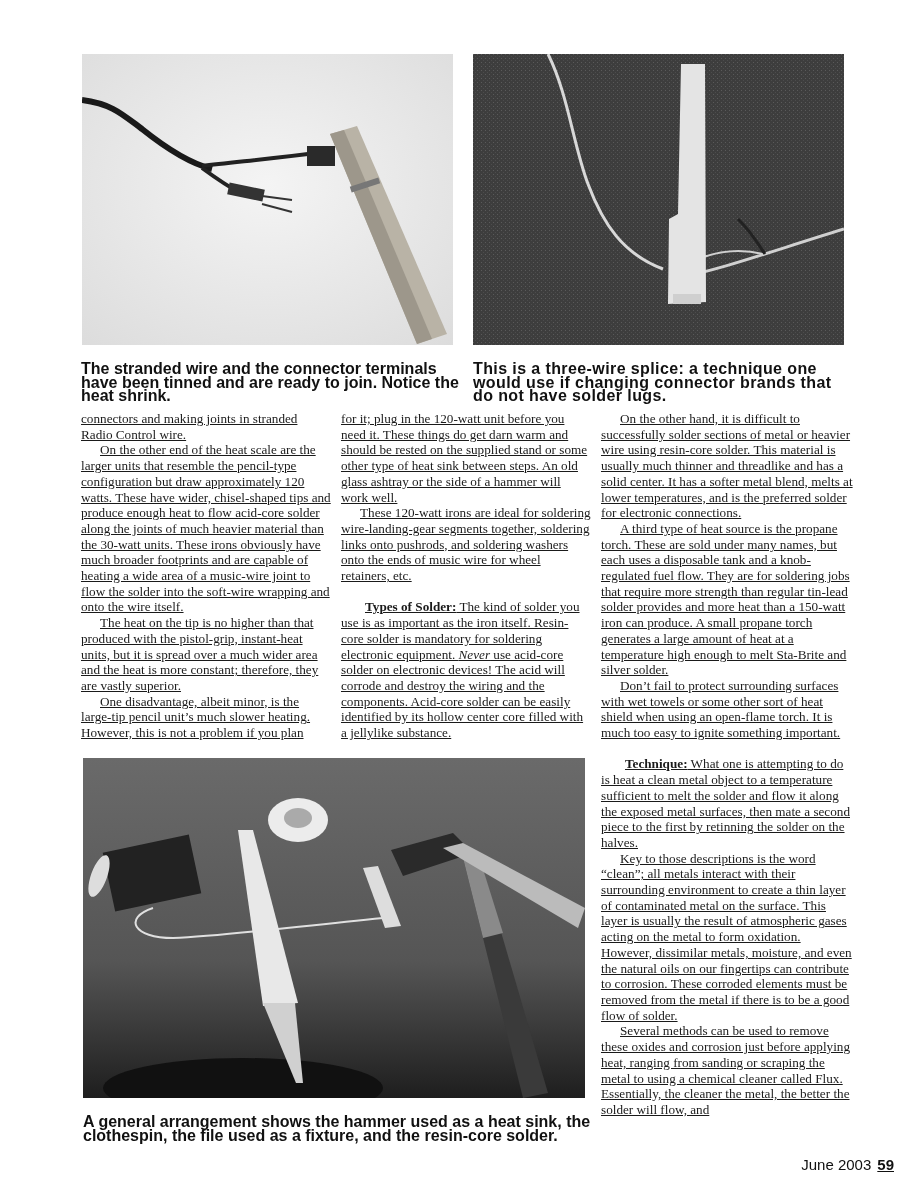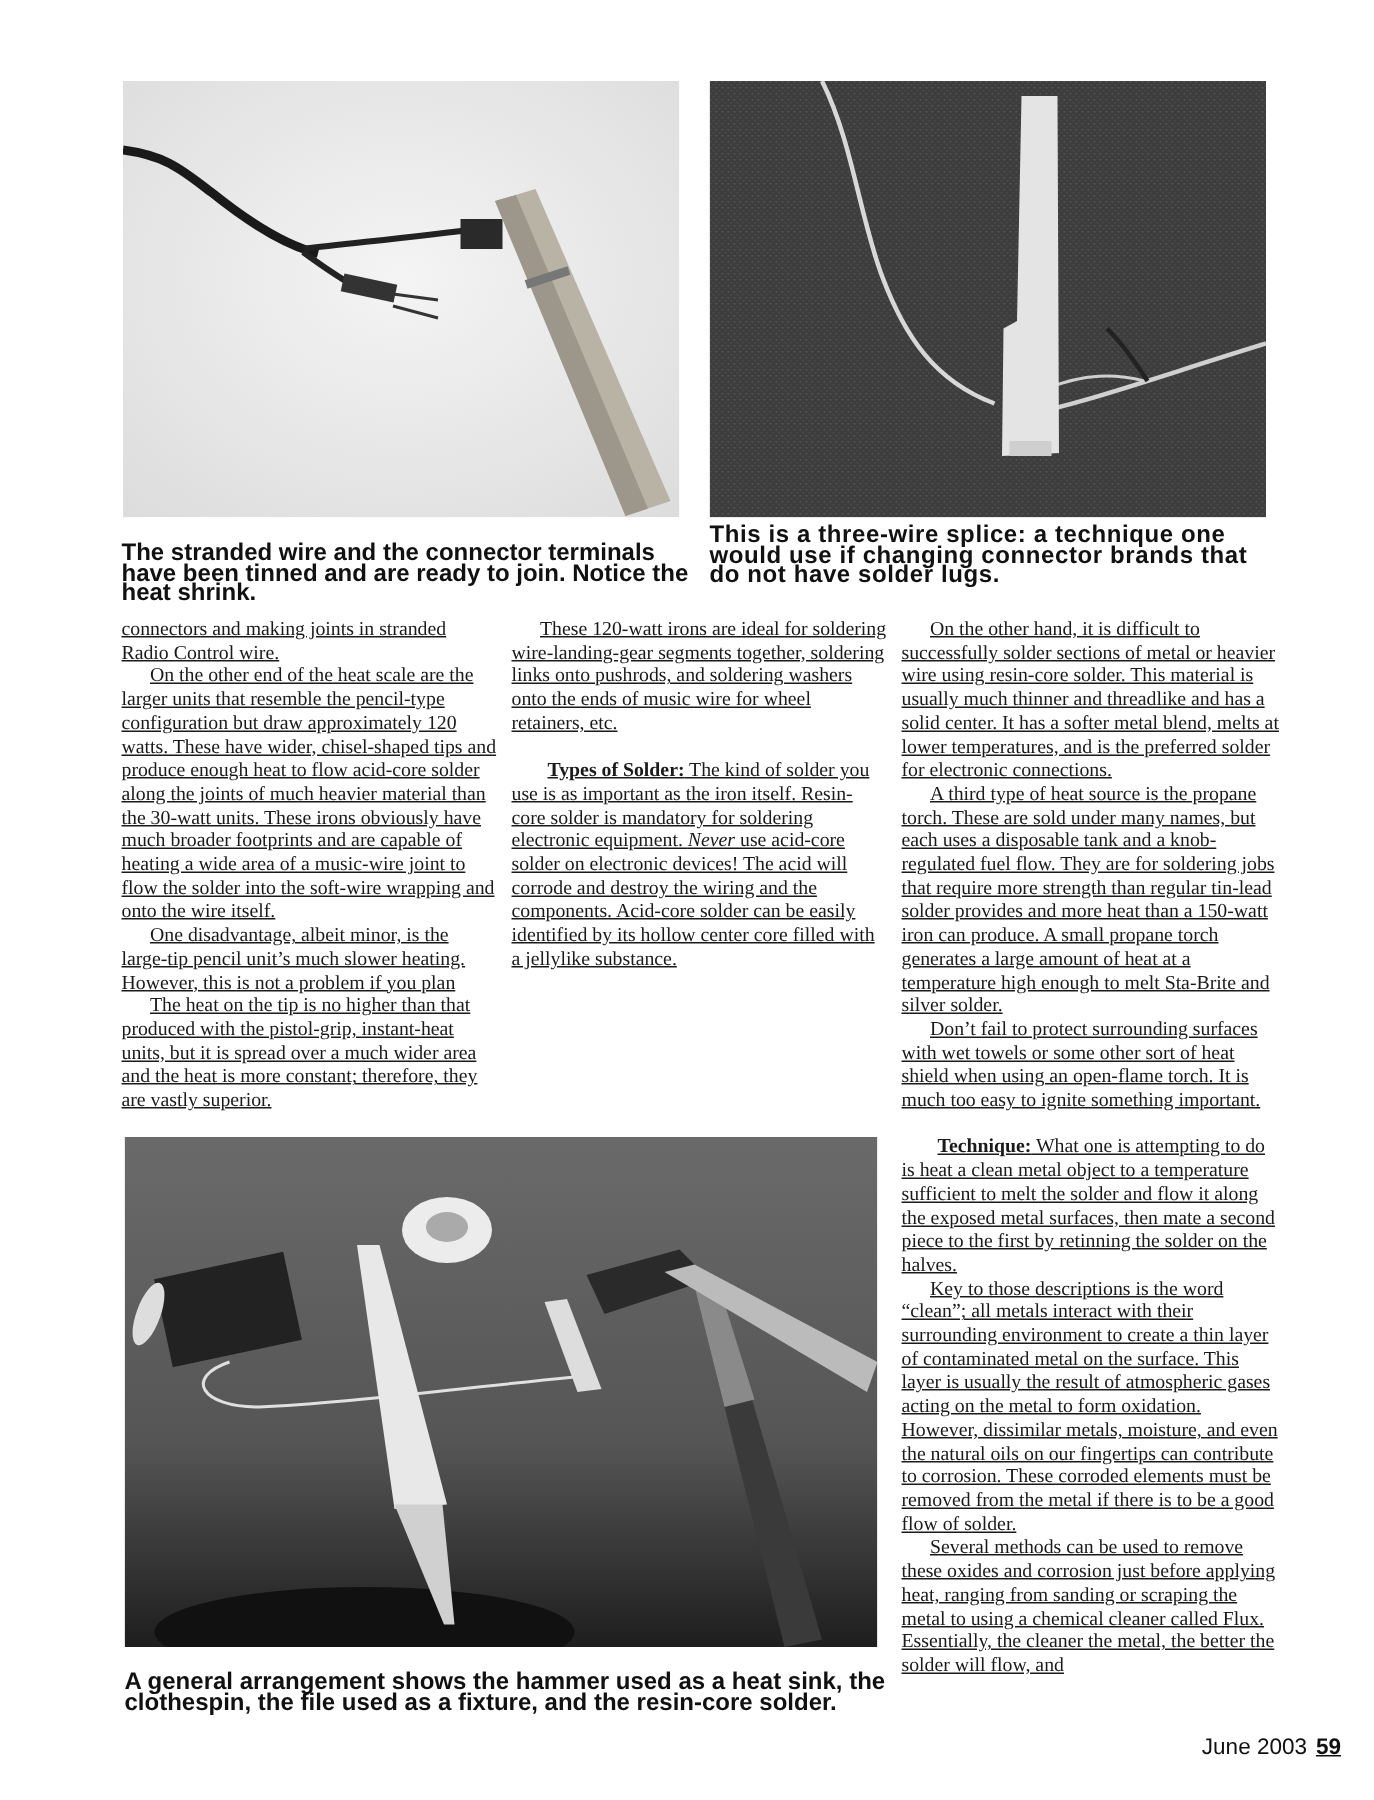--- a/index.html
+++ b/index.html
@@ -52,30 +52,31 @@
     <path d="M75 0 C95 40 100 90 115 130 C130 170 150 200 190 215" stroke="#d8d8d8" stroke-width="3" fill="none"></path>
     <path d="M200 225 C250 215 290 200 371 175" stroke="#d0d0d0" stroke-width="3" fill="none"></path>
     <path d="M225 205 C250 195 270 195 290 200" stroke="#cfcfcf" stroke-width="2" fill="none"></path>
     <path d="M265 165 C280 180 285 190 292 200" stroke="#222" stroke-width="3" fill="none"></path>
     <polygon points="208,10 232,10 233,248 195,250 196,165 205,160" fill="#e4e4e4"></polygon>
     <rect x="200" y="240" width="28" height="10" fill="#cfcfcf"></rect>
   </svg>
 </div>
 
 <div class="caption" style="left:81px; top:362px; width:378px;">The stranded wire and the connector terminals have been tinned and are ready to join. Notice the heat shrink.</div>
-<div class="caption" style="left:473px; top:350px; width:380px; letter-spacing:0.4px;">This is a three-wire splice: a technique one would use if changing connector brands that do not have solder lugs.</div>
+<div class="caption" style="left:473px; top:362px; width:380px; letter-spacing:0.4px;">This is a three-wire splice: a technique one would use if changing connector brands that do not have solder lugs.</div>
 
 <div class="col" style="left:81px; top:411px; width:250px;">
   <p>connectors and making joints in stranded Radio Control wire.</p>
   <p class="ind">On the other end of the heat scale are the larger units that resemble the pencil-type configuration but draw approximately 120 watts. These have wider, chisel-shaped tips and produce enough heat to flow acid-core solder along the joints of much heavier material than the 30-watt units. These irons obviously have much broader footprints and are capable of heating a wide area of a music-wire joint to flow the solder into the soft-wire wrapping and onto the wire itself.</p>
+  <p class="ind">The heat on the tip is no higher than that produced with the pistol-grip, instant-heat units, but it is spread over a much wider area and the heat is more constant; therefore, they are vastly superior.</p>
   <p class="ind">One disadvantage, albeit minor, is the large-tip pencil unit’s much slower heating. However, this is not a problem if you plan</p>
-  <p class="ind">The heat on the tip is no higher than that produced with the pistol-grip, instant-heat units, but it is spread over a much wider area and the heat is more constant; therefore, they are vastly superior.</p>
 </div>
 
 <div class="col" style="left:341px; top:411px; width:250px;">
+  <p>for it; plug in the 120-watt unit before you need it. These things do get darn warm and should be rested on the supplied stand or some other type of heat sink between steps. An old glass ashtray or the side of a hammer will work well.</p>
   <p class="ind">These 120-watt irons are ideal for soldering wire-landing-gear segments together, soldering links onto pushrods, and soldering washers onto the ends of music wire for wheel retainers, etc.</p>
   <p class="gap"><b>Types of Solder:</b><span> The kind of solder you use is as important as the iron itself. Resin-core solder is mandatory for soldering electronic equipment. </span><i>Never</i><span> use acid-core solder on electronic devices! The acid will corrode and destroy the wiring and the components. Acid-core solder can be easily identified by its hollow center core filled with a jellylike substance.</span></p>
 </div>
 
 <div class="col" style="left:601px; top:411px; width:252px;">
   <p class="ind">On the other hand, it is difficult to successfully solder sections of metal or heavier wire using resin-core solder. This material is usually much thinner and threadlike and has a solid center. It has a softer metal blend, melts at lower temperatures, and is the preferred solder for electronic connections.</p>
   <p class="ind">A third type of heat source is the propane torch. These are sold under many names, but each uses a disposable tank and a knob-regulated fuel flow. They are for soldering jobs that require more strength than regular tin-lead solder provides and more heat than a 150-watt iron can produce. A small propane torch generates a large amount of heat at a temperature high enough to melt Sta-Brite and silver solder.</p>
   <p class="ind">Don’t fail to protect surrounding surfaces with wet towels or some other sort of heat shield when using an open-flame torch. It is much too easy to ignite something important.</p>
   <p class="gap"><b>Technique:</b><span> What one is attempting to do is heat a clean metal object to a temperature sufficient to melt the solder and flow it along the exposed metal surfaces, then mate a second piece to the first by retinning the solder on the halves.</span></p>
   <p class="ind">Key to those descriptions is the word “clean”; all metals interact with their surrounding environment to create a thin layer of contaminated metal on the surface. This layer is usually the result of atmospheric gases acting on the metal to form oxidation. However, dissimilar metals, moisture, and even the natural oils on our fingertips can contribute to corrosion. These corroded elements must be removed from the metal if there is to be a good flow of solder.</p>

